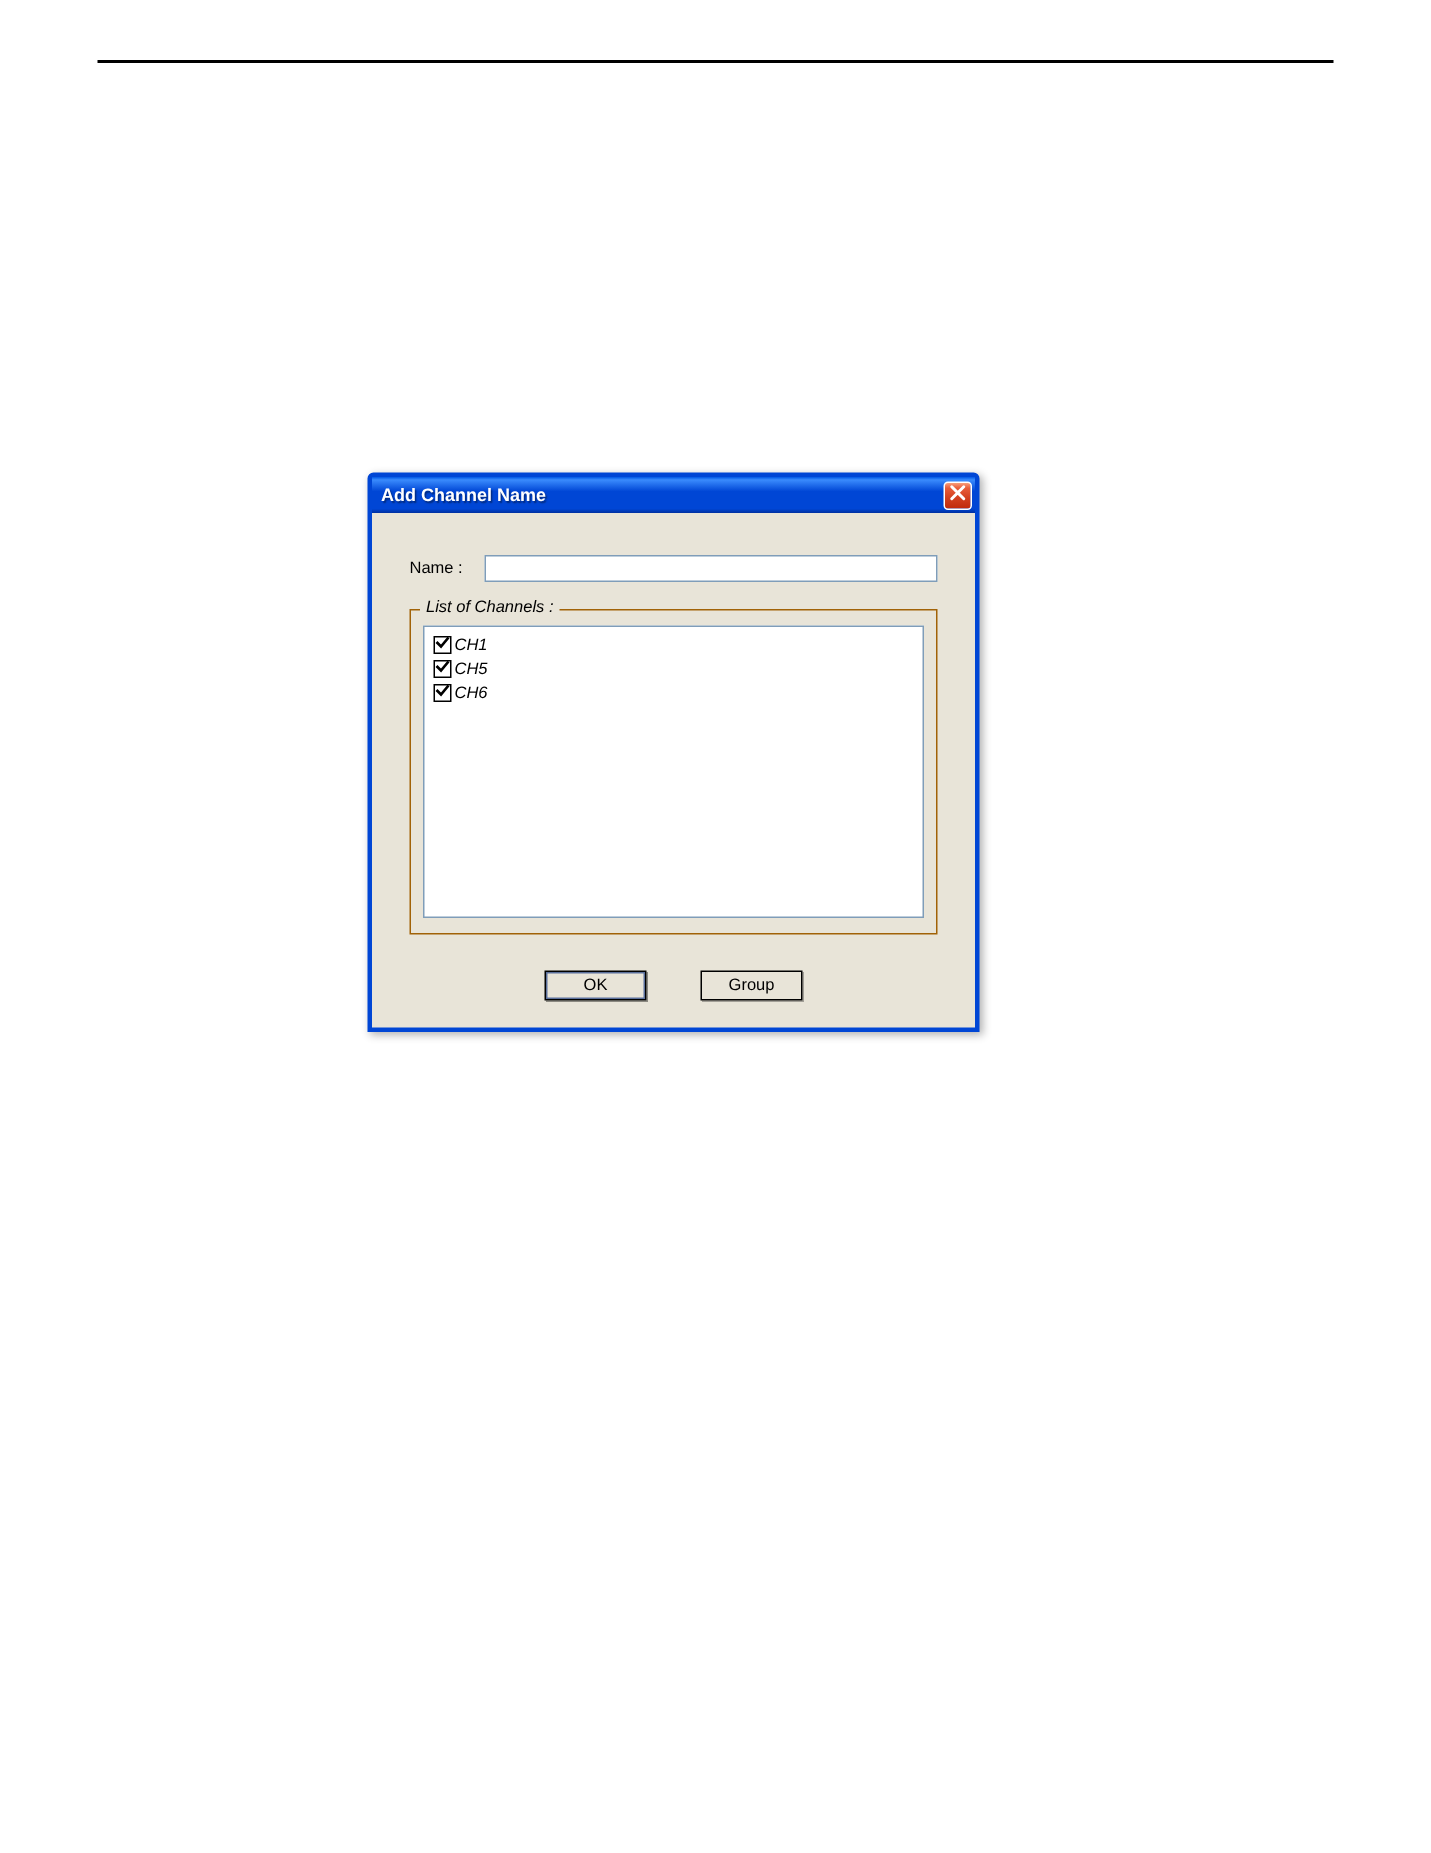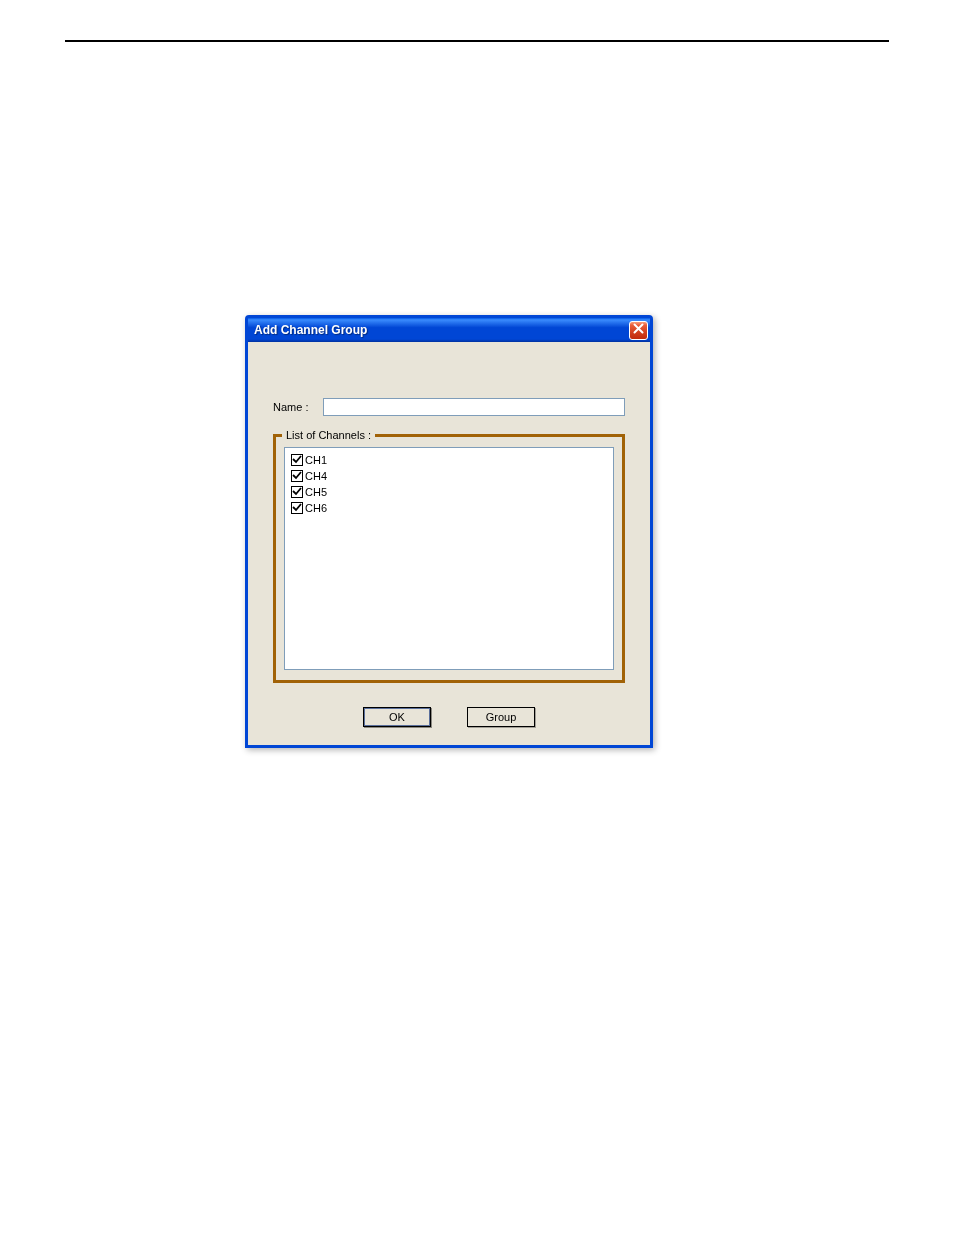--- a/index.html
+++ b/index.html
@@ -62,54 +62,54 @@
       width: 11px;
       height: 11px;
     }
     .dialog-body {
       padding: 28px 25px 18px 25px;
     }
     .name-row {
       display: flex;
       align-items: center;
       margin-bottom: 18px;
-      margin-top: 28px;
     }
     .name-label {
       width: 50px;
       font-size: 11px;
       color: #000000;
     }
     .name-input {
       flex: 1;
       height: 18px;
       border: 1px solid #7f9db9;
       background: #ffffff;
       font-family: Tahoma, Arial, sans-serif;
       font-size: 11px;
       padding: 1px 3px;
     }
     .fieldset {
-      border: 3px solid #a16207;
+      border: 1px solid #a16207;
       padding: 6px 8px 10px 8px;
       position: relative;
+      font-style: italic;
     }
     .fieldset-legend {
       position: absolute;
       top: -8px;
       left: 6px;
       background: #e8e4d8;
       padding: 0 4px;
       font-size: 11px;
       color: #000000;
     }
     .channels-list {
       background: #ffffff;
       border: 1px solid #7f9db9;
-      height: 223px;
+      height: 195px;
       padding: 4px 6px;
       margin-top: 4px;
     }
     .channel-item {
       display: flex;
       align-items: center;
       height: 16px;
       line-height: 16px;
     }
     .checkbox {
@@ -152,21 +152,21 @@
       box-shadow: inset 0 0 0 1px #5a6f9b, 1px 1px 0 rgba(0,0,0,0.4);
     }
   </style>
 </head>
 <body>
 
 <div class="top-rule"></div>
 
 <div class="dialog-window">
   <div class="titlebar">
-    <span class="titlebar-text">Add Channel Group</span>
+    <span class="titlebar-text">Add Channel Name</span>
     <div class="close-button">
       <span>
         <svg viewBox="0 0 11 11">
           <path d="M1.5 1.5 L9.5 9.5 M9.5 1.5 L1.5 9.5" stroke="#ffffff" stroke-width="2" fill="none" stroke-linecap="round"></path>
         </svg>
       </span>
     </div>
   </div>
 
   <div class="dialog-body">
@@ -185,30 +185,20 @@
               <svg viewBox="0 0 10 10">
                   <path d="M1 5 L4 8 L9 2" stroke="#000000" stroke-width="1.8" fill="none"></path>
                 </svg>
             </span>
           </span>
           <span class="channel-label">CH1</span>
         </div>
 
 
 
-        <div class="channel-item">
-          <span class="checkbox">
-            <span>
-              <svg viewBox="0 0 10 10">
-                  <path d="M1 5 L4 8 L9 2" stroke="#000000" stroke-width="1.8" fill="none"></path>
-                </svg>
-            </span>
-          </span>
-          <span class="channel-label">CH4</span>
-        </div>
 
         <div class="channel-item">
           <span class="checkbox">
             <span>
               <svg viewBox="0 0 10 10">
                   <path d="M1 5 L4 8 L9 2" stroke="#000000" stroke-width="1.8" fill="none"></path>
                 </svg>
             </span>
           </span>
           <span class="channel-label">CH5</span>

